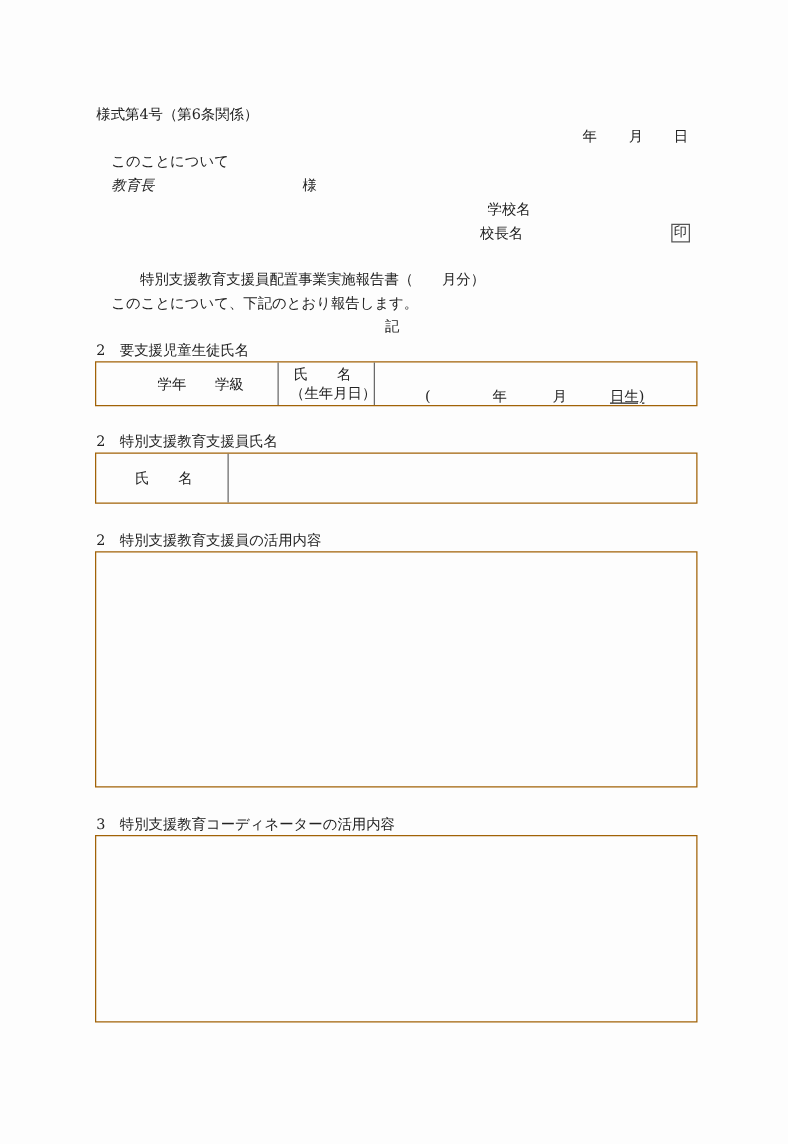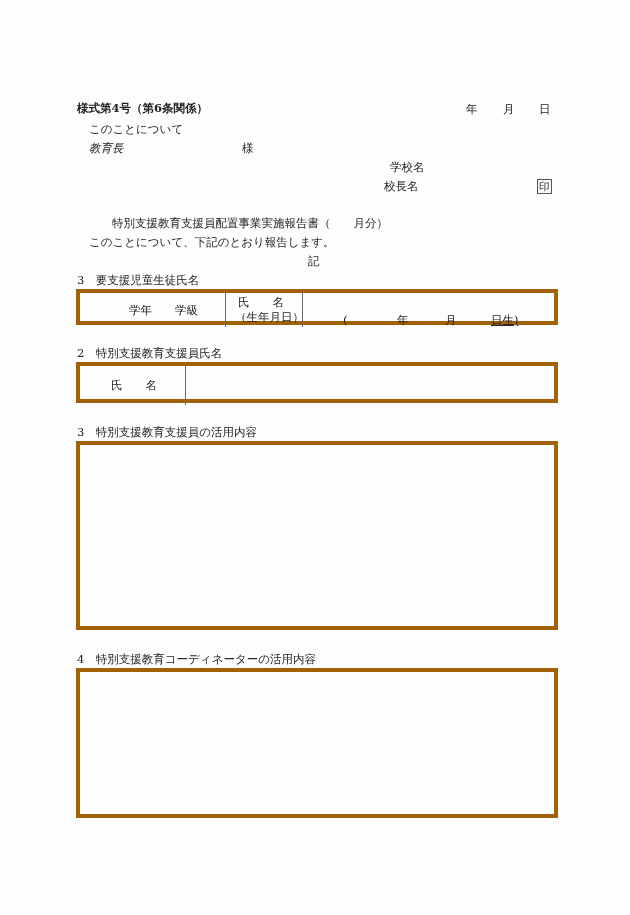--- a/index.html
+++ b/index.html
@@ -1,68 +1,68 @@
 <!DOCTYPE html>
 <html><head>
 <meta charset="utf-8">
 <style>
   html, body { margin:0; padding:0; }
   body {
     width:630px; height:915px; background:#fdfdfd; position:relative; overflow:hidden;
     font-family:"DejaVu Serif","Liberation Serif",serif; color:#222; font-size:11.5px;
   }
   .abs { position:absolute; white-space:nowrap; line-height:1; }
-  .box { position:absolute; border:4px solid #a16207; box-sizing:border-box;text-align:center; }
+  .box { position:absolute; border:1px solid #a16207; box-sizing:border-box;text-align:center; }
   .vline { position:absolute; width:1px; background:#6a6a6a; }
   .hanko { display:inline-block; border:1px solid #555; padding:1px 1px; font-size:10.5px; line-height:1; }
   .field { position:absolute; }
 </style>
 </head>
 <body>
 
 <div>
 
-  <div class="abs" style="left:77px;top:103px;font-weight:bold;">様式第4号（第6条関係）</div>
+  <div class="abs" style="left:77px;top:86px;">様式第4号（第6条関係）</div>
 
   <div class="abs" style="left:466px;top:104px;">年</div>
   <div class="abs" style="left:503px;top:104px;">月</div>
   <div class="abs" style="left:539px;top:104px;">日</div>
 
   <div class="abs" style="left:89px;top:124px;">このことについて</div>
   <div class="abs" style="left:89px;top:143px;font-style:italic;">教育長</div>
   <div class="abs" style="left:242px;top:143px;">様</div>
 
   <div class="abs" style="left:390px;top:162px;">学校名</div>
   <div class="abs" style="left:384px;top:181px;">校長名</div>
   <div class="abs" style="left:537px;top:179px;"><span class="hanko">印</span></div>
 
   <div class="abs" style="left:112px;top:218px;text-align:center;">特別支援教育支援員配置事業実施報告書（　　月分）</div>
   <div class="abs" style="left:89px;top:237px;">このことについて、下記のとおり報告します。</div>
   <div class="abs" style="left:308px;top:256px;">記</div>
 
-  <div class="abs" style="left:77px;top:275px;">3　要支援児童生徒氏名</div>
+  <div class="abs" style="left:77px;top:275px;">2　要支援児童生徒氏名</div>
   <div class="box" style="left:76px;top:289px;width:482px;height:36px;">
     <div class="vline" style="left:145px;top:0;height:34px;"></div>
     <div class="vline" style="left:222px;top:0;height:34px;"></div>
     <div class="abs" style="left:49px;top:12px;">学年　　学級</div>
     <div class="abs" style="left:158px;top:4px;">氏　　名</div>
     <div class="abs" style="left:155px;top:19px;">（生年月日）</div>
     <div class="field" style="left:224px;top:0;width:256px;height:34px;"></div>
     <div class="abs" style="left:263px;top:22px;">(</div>
     <div class="abs" style="left:317px;top:22px;">年</div>
     <div class="abs" style="left:365px;top:22px;">月</div>
     <div class="abs" style="left:411px;top:22px;text-decoration:underline;">日生)</div>
   </div>
 
   <div class="abs" style="left:77px;top:348px;text-align:right;">2　特別支援教育支援員氏名</div>
   <div class="box" style="left:76px;top:362px;width:482px;height:41px;">
     <div class="vline" style="left:105px;top:0;height:39px;"></div>
     <div class="abs" style="left:31px;top:14px;">氏　　名</div>
     <div class="field" style="left:107px;top:0;width:373px;height:39px;"></div>
   </div>
 
-  <div class="abs" style="left:77px;top:427px;">3　特別支援教育支援員の活用内容</div>
+  <div class="abs" style="left:77px;top:427px;">2　特別支援教育支援員の活用内容</div>
   <div class="box" style="left:76px;top:441px;width:482px;height:189px;"></div>
 
-  <div class="abs" style="left:77px;top:654px;">4　特別支援教育コーディネーターの活用内容</div>
+  <div class="abs" style="left:77px;top:654px;">3　特別支援教育コーディネーターの活用内容</div>
   <div class="box" style="left:76px;top:668px;width:482px;height:150px;"></div>
 
 </div>
 
 </body></html>

